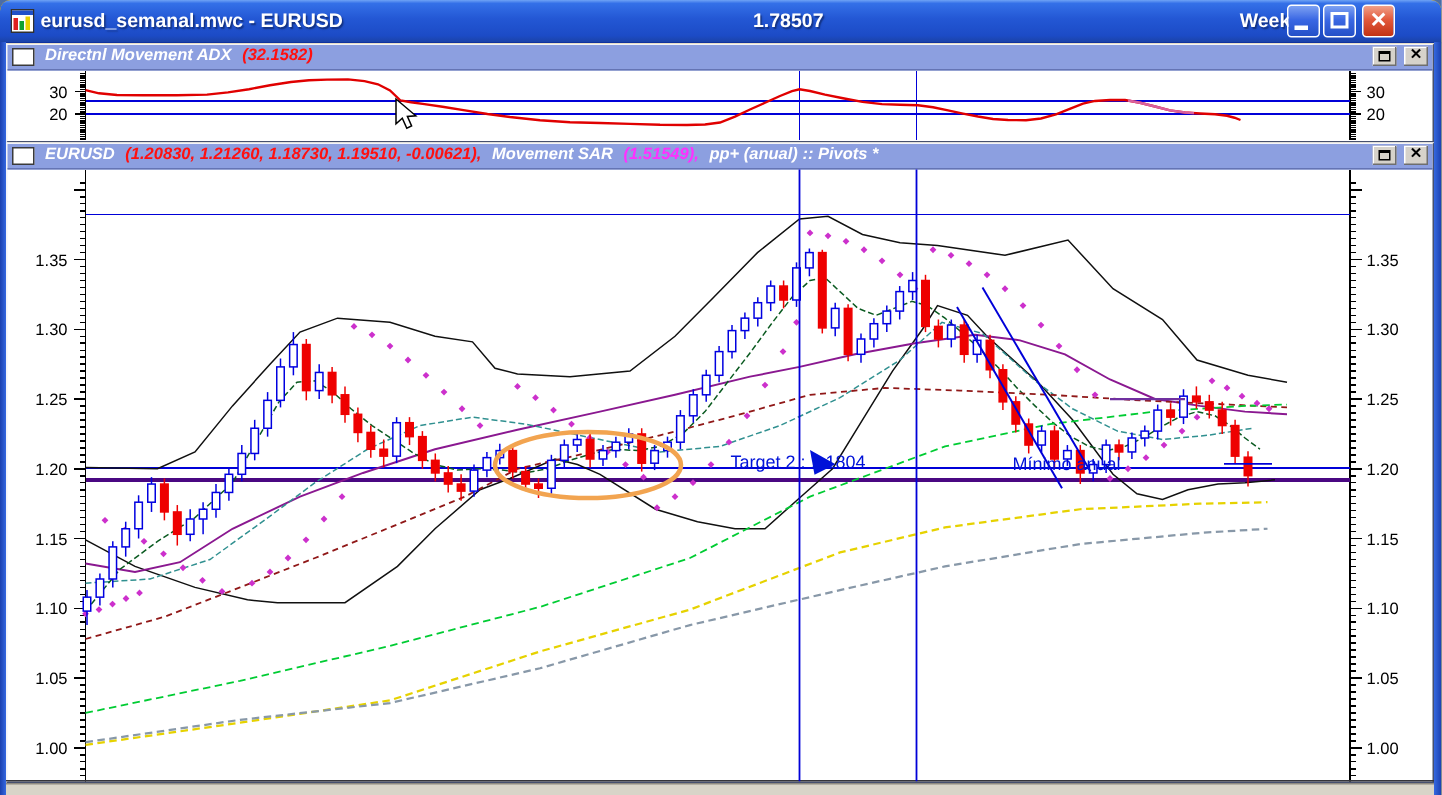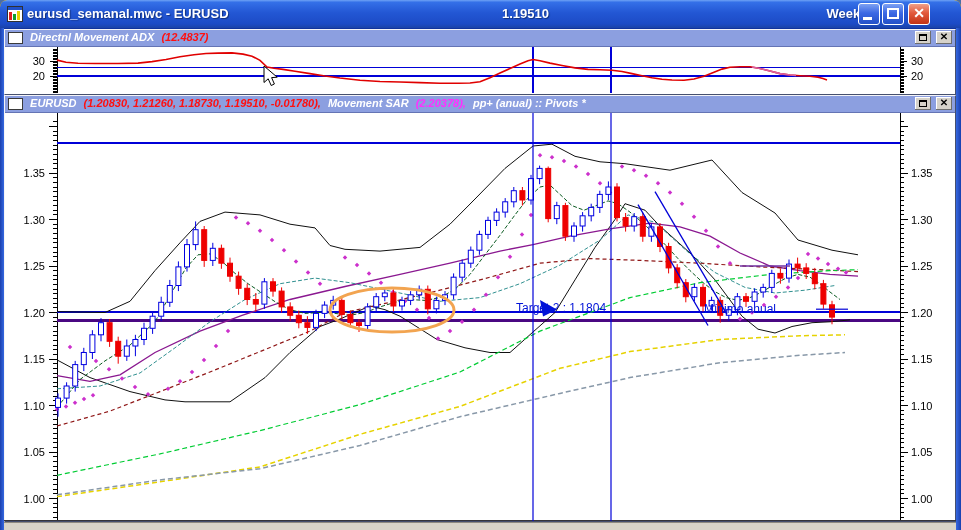--- a/index.html
+++ b/index.html
@@ -43,69 +43,69 @@
   .phead span.t{margin-right:4px;font-style:italic;}
   .red{color:#FF1010}.mag{color:#FF30FF}
   .pbtns{position:absolute;right:3px;top:1px;}
   .pbtn{display:inline-block;width:16px;height:13px;background:#D6D2CA;color:#000;
     box-shadow:inset -1px -1px 0 #6E6E6E,inset 1px 1px 0 #FFF;font-size:10px;font-weight:bold;
     line-height:12px;text-align:center;vertical-align:top;margin-left:2px;}
   .pbtn .maxg{display:inline-block;width:6px;height:4px;border:1px solid #000;border-top:2px solid #000;
     margin-top:3px;}
   svg text{font-family:"Liberation Sans",sans-serif;font-size:11px;fill:#000;}
   .chart-svg{position:absolute;}
-  .anno{position:absolute;color:#0012D8;font-size:12px;white-space:nowrap;margin-left:29px;}
+  .anno{position:absolute;color:#0012D8;font-size:12px;white-space:nowrap;}
 </style>
 </head>
 <body>
 
 <div class="win">
 
   <div class="titlebar">
     <svg class="appicon" viewBox="0 0 16 16">
       <rect x="0.5" y="0.5" width="15" height="15" fill="#FFF" stroke="#303030"></rect>
       <rect x="1" y="1" width="14" height="3" fill="#2050C8"></rect>
       <rect x="2" y="6" width="3" height="8" fill="#E02020"></rect>
       <rect x="6" y="8" width="3" height="6" fill="#10A030"></rect>
       <rect x="10" y="5" width="3" height="9" fill="#E8D000"></rect>
     </svg>
     <span class="tb-title">eurusd_semanal.mwc - EURUSD</span>
-    <span class="tb-price">1.19510</span>
+    <span class="tb-price">1.78507</span>
     <span class="tb-period">Weekly</span>
     <span class="tbbtn tb-min">
         <i></i>
       </span>
     <span class="tbbtn tb-max">
         <i></i>
       </span>
     <span class="tbbtn tb-close">✕</span>
   </div>
 
   <div class="edge-l"></div>
   <div class="edge-r"></div>
 
   <div class="panel panel-adx">
     <div class="phead">
       <span class="sysbox"></span>
       <span class="t">Directnl Movement ADX</span>
-      <span class="t red">(12.4837)</span>
+      <span class="t red">(32.1582)</span>
       <span class="pbtns">
         <span class="pbtn"><span class="maxg"></span></span>
         <span class="pbtn">✕</span>
       </span>
     </div>
   </div>
 
   <div class="panel panel-main">
     <div class="phead">
       <span class="sysbox"></span>
       <span class="t">EURUSD</span>
-      <span class="t red">(1.20830, 1.21260, 1.18730, 1.19510, -0.01780),</span>
+      <span class="t red">(1.20830, 1.21260, 1.18730, 1.19510, -0.00621),</span>
       <span class="t">Movement SAR</span>
-      <span class="t mag">(2.20378),</span>
+      <span class="t mag">(1.51549),</span>
       <span class="t">pp+ (anual) :: Pivots *</span>
       <span class="pbtns">
         <span class="pbtn"><span class="maxg"></span></span>
         <span class="pbtn">✕</span>
       </span>
     </div>
   </div>
 
   <svg id="adxsvg" class="chart-svg" style="left:4px;top:46px" width="952" height="48" viewBox="4 46 952 48">
       <g shape-rendering="crispEdges">

